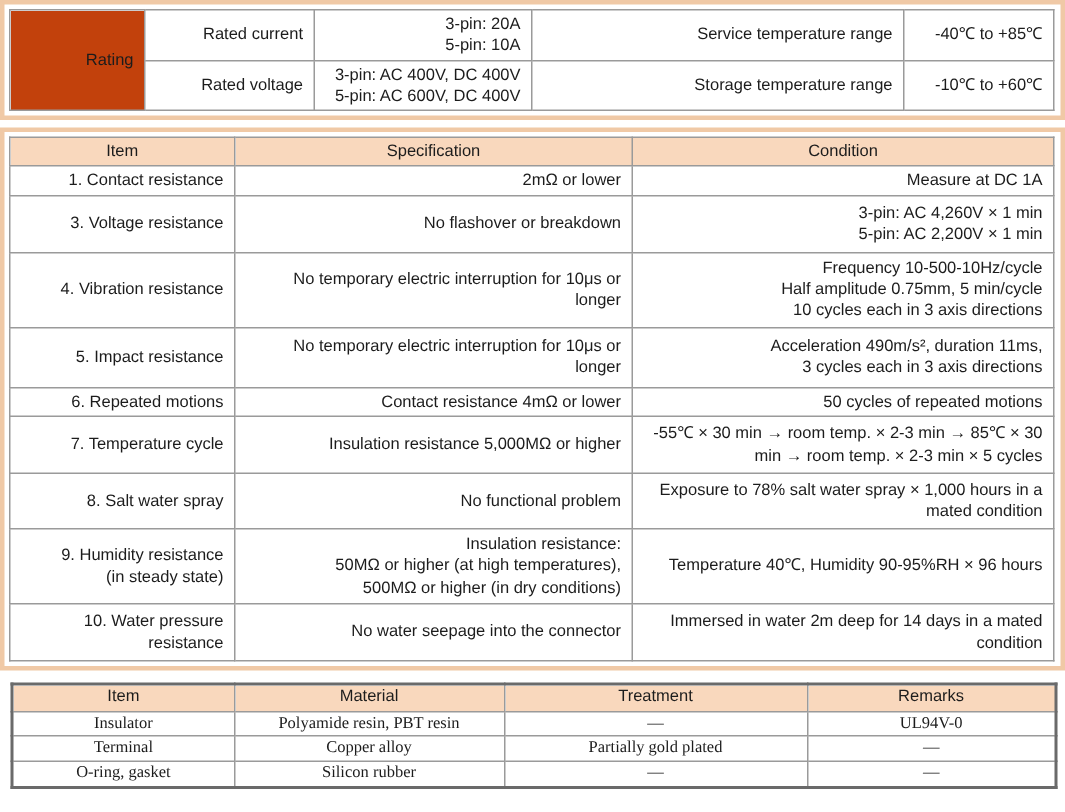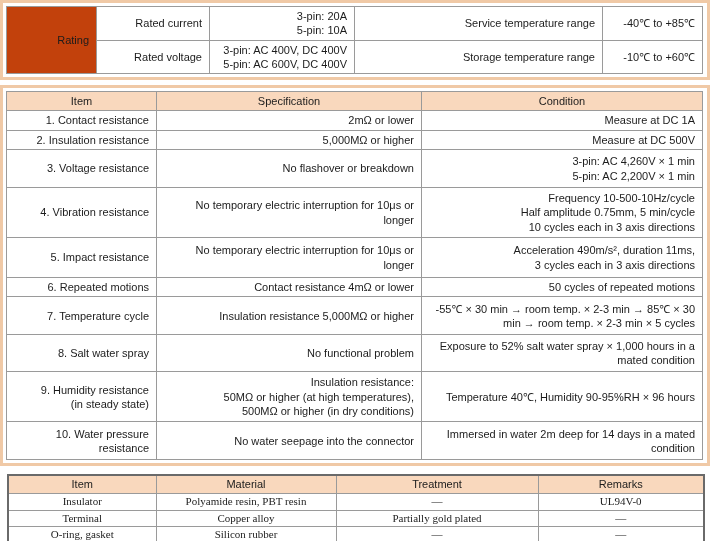--- a/index.html
+++ b/index.html
@@ -98,25 +98,20 @@
         <tr class="h18">
       <th>Item</th>
       <th>Specification</th>
       <th>Condition</th>
     </tr>
     <tr class="h18">
       <td class="pre">1. Contact resistance</td>
       <td class="pre">2mΩ or lower</td>
       <td class="pre">Measure at DC 1A</td>
     </tr>
-    <tr class="h18">
-      <td class="pre">2. Insulation resistance</td>
-      <td class="pre">5,000MΩ or higher</td>
-      <td class="pre">Measure at DC 500V</td>
-    </tr>
     <tr class="h38">
       <td class="pre">3. Voltage resistance</td>
       <td class="pre">No flashover or breakdown</td>
       <td class="pre">3-pin: AC 4,260V × 1 min
 5-pin: AC 2,200V × 1 min</td>
     </tr>
     <tr class="h50">
       <td class="pre">4. Vibration resistance</td>
       <td class="pre">No temporary electric interruption for 10μs or longer</td>
       <td class="pre">Frequency 10-500-10Hz/cycle
@@ -135,21 +130,21 @@
       <td class="pre">50 cycles of repeated motions</td>
     </tr>
     <tr class="h38">
       <td class="pre">7. Temperature cycle</td>
       <td class="pre">Insulation resistance 5,000MΩ or higher</td>
       <td class="pre">-55℃ × 30 min → room temp. × 2-3 min → 85℃ × 30 min → room temp. × 2-3 min × 5 cycles</td>
     </tr>
     <tr class="h37">
       <td class="pre">8. Salt water spray</td>
       <td class="pre">No functional problem</td>
-      <td class="pre">Exposure to 52% salt water spray × 1,000 hours in a mated condition</td>
+      <td class="pre">Exposure to 78% salt water spray × 1,000 hours in a mated condition</td>
     </tr>
     <tr class="h50">
       <td class="pre">9. Humidity resistance
 &nbsp;&nbsp;&nbsp;(in steady state)</td>
       <td class="pre">Insulation resistance:
 50MΩ or higher (at high temperatures),
 500MΩ or higher (in dry conditions)</td>
       <td class="pre">Temperature 40℃, Humidity 90-95%RH × 96 hours</td>
     </tr>
     <tr class="h38">

